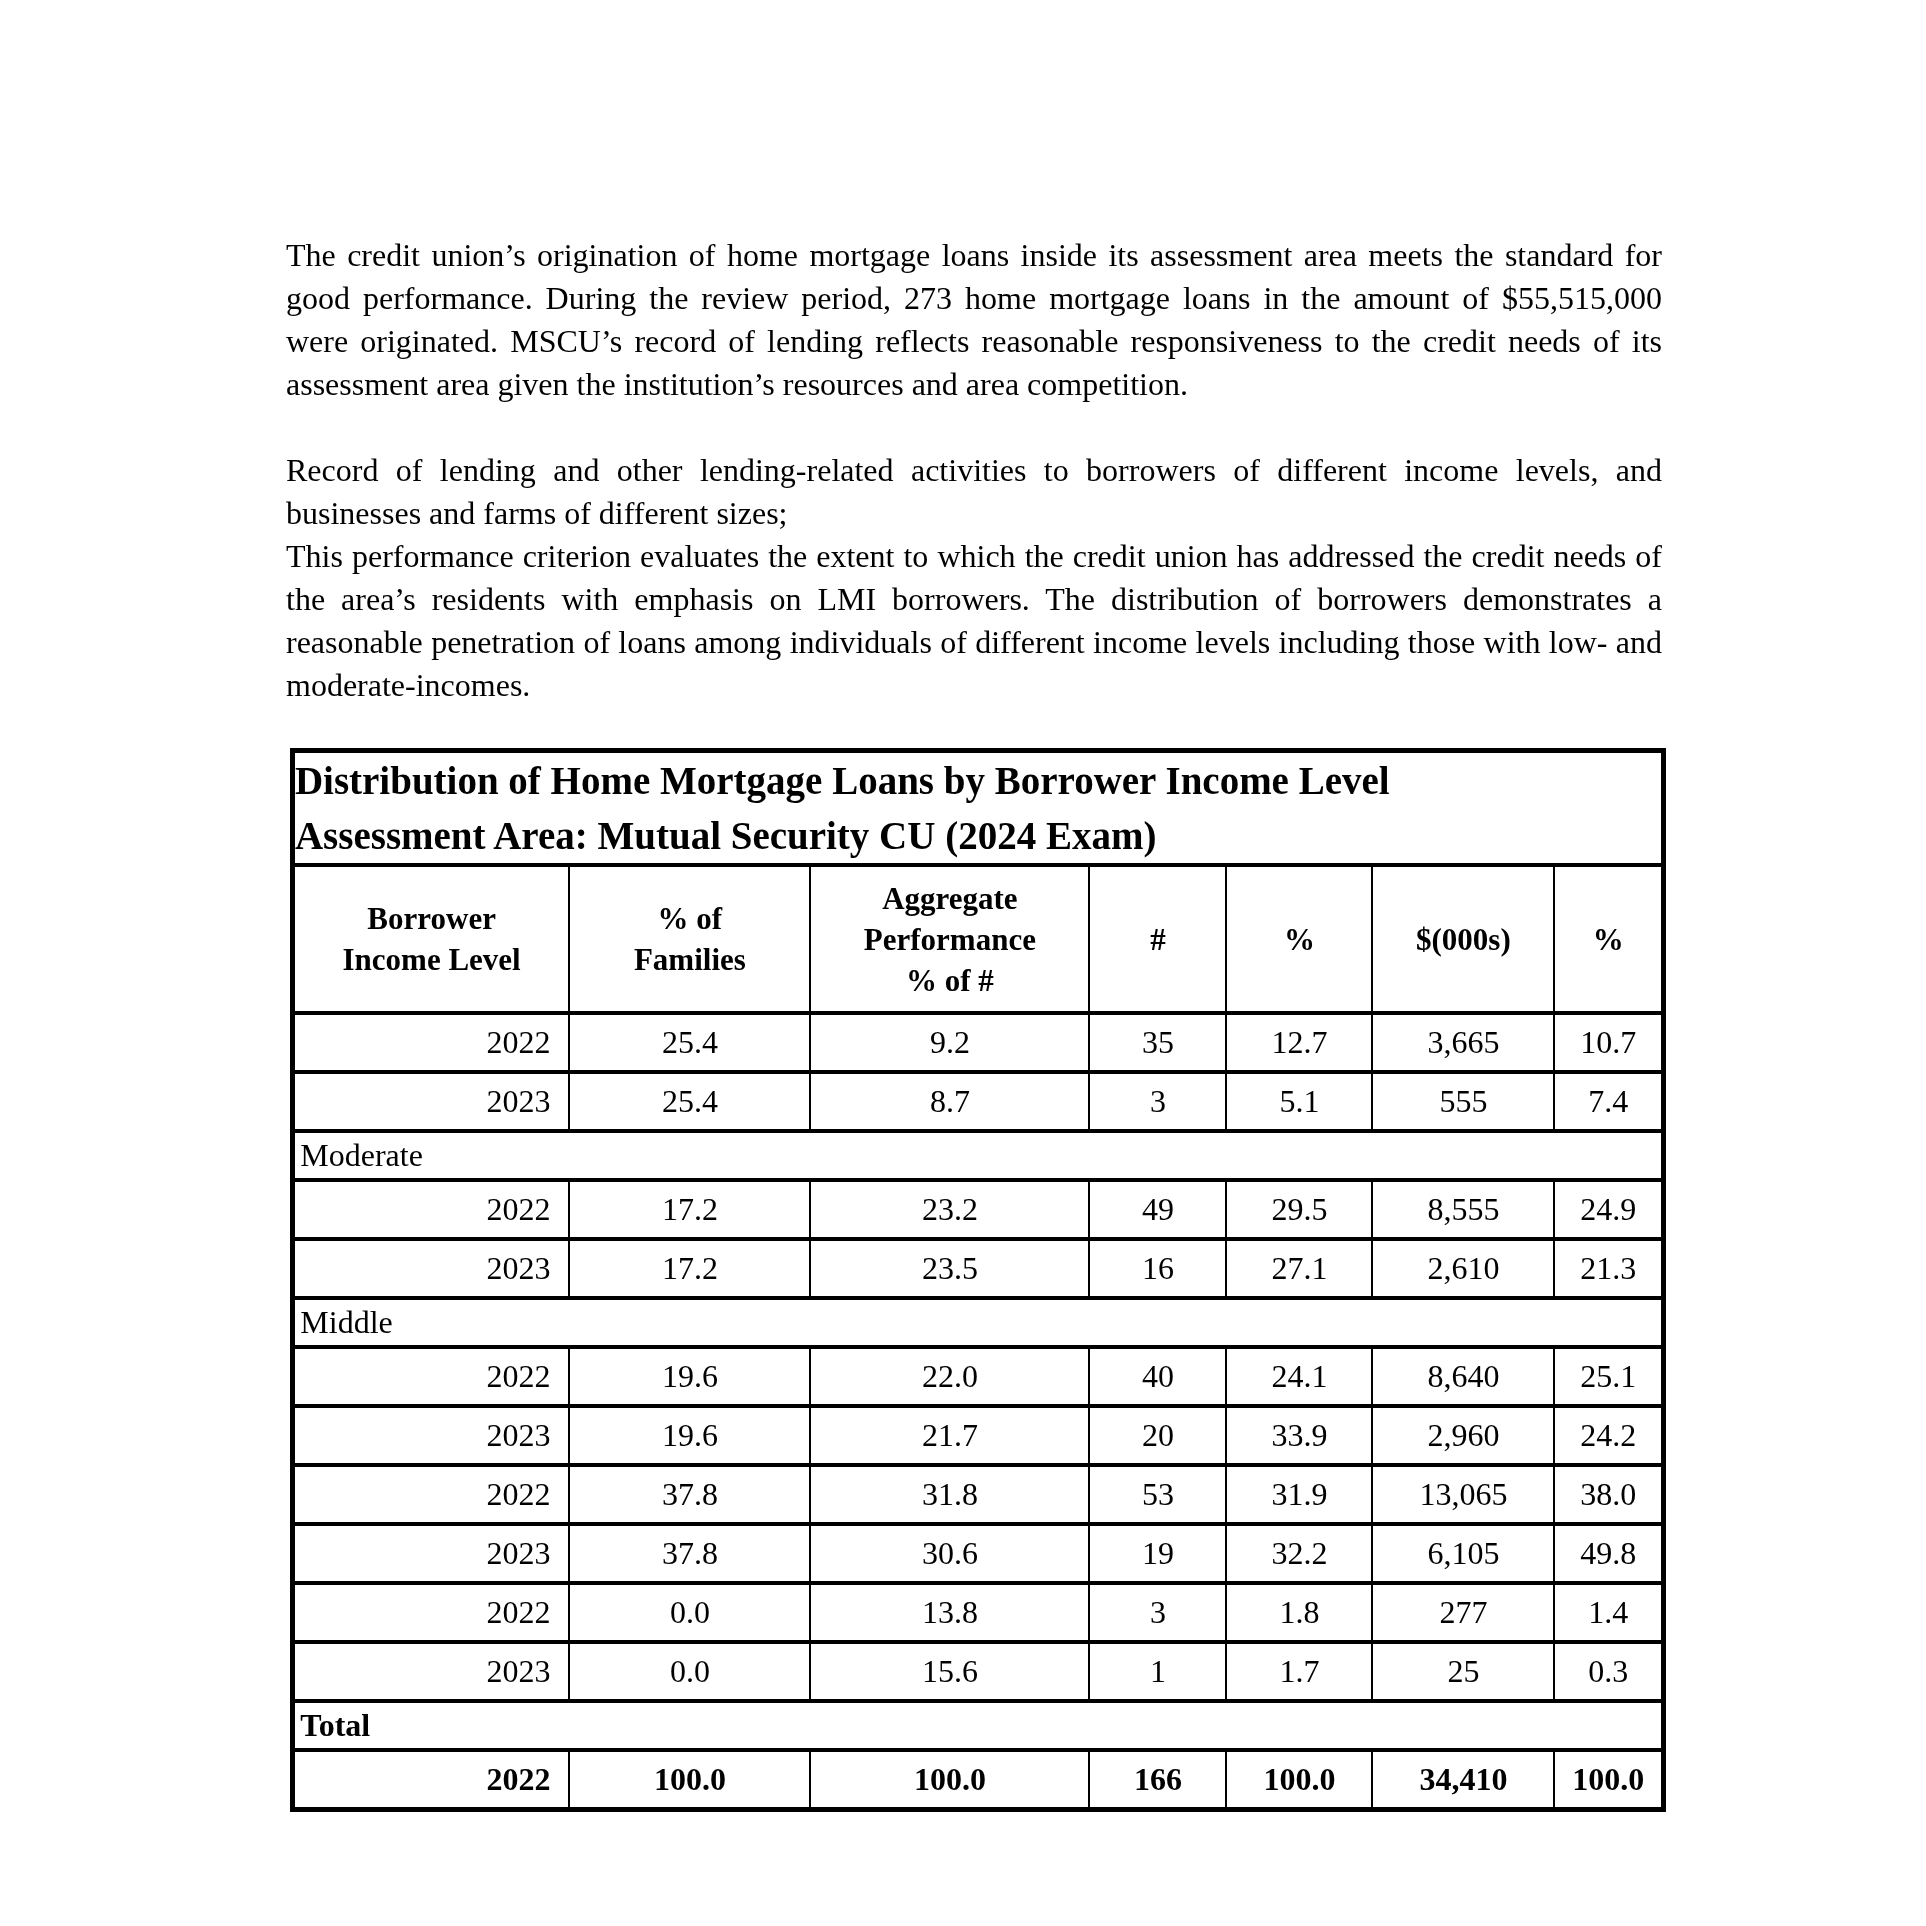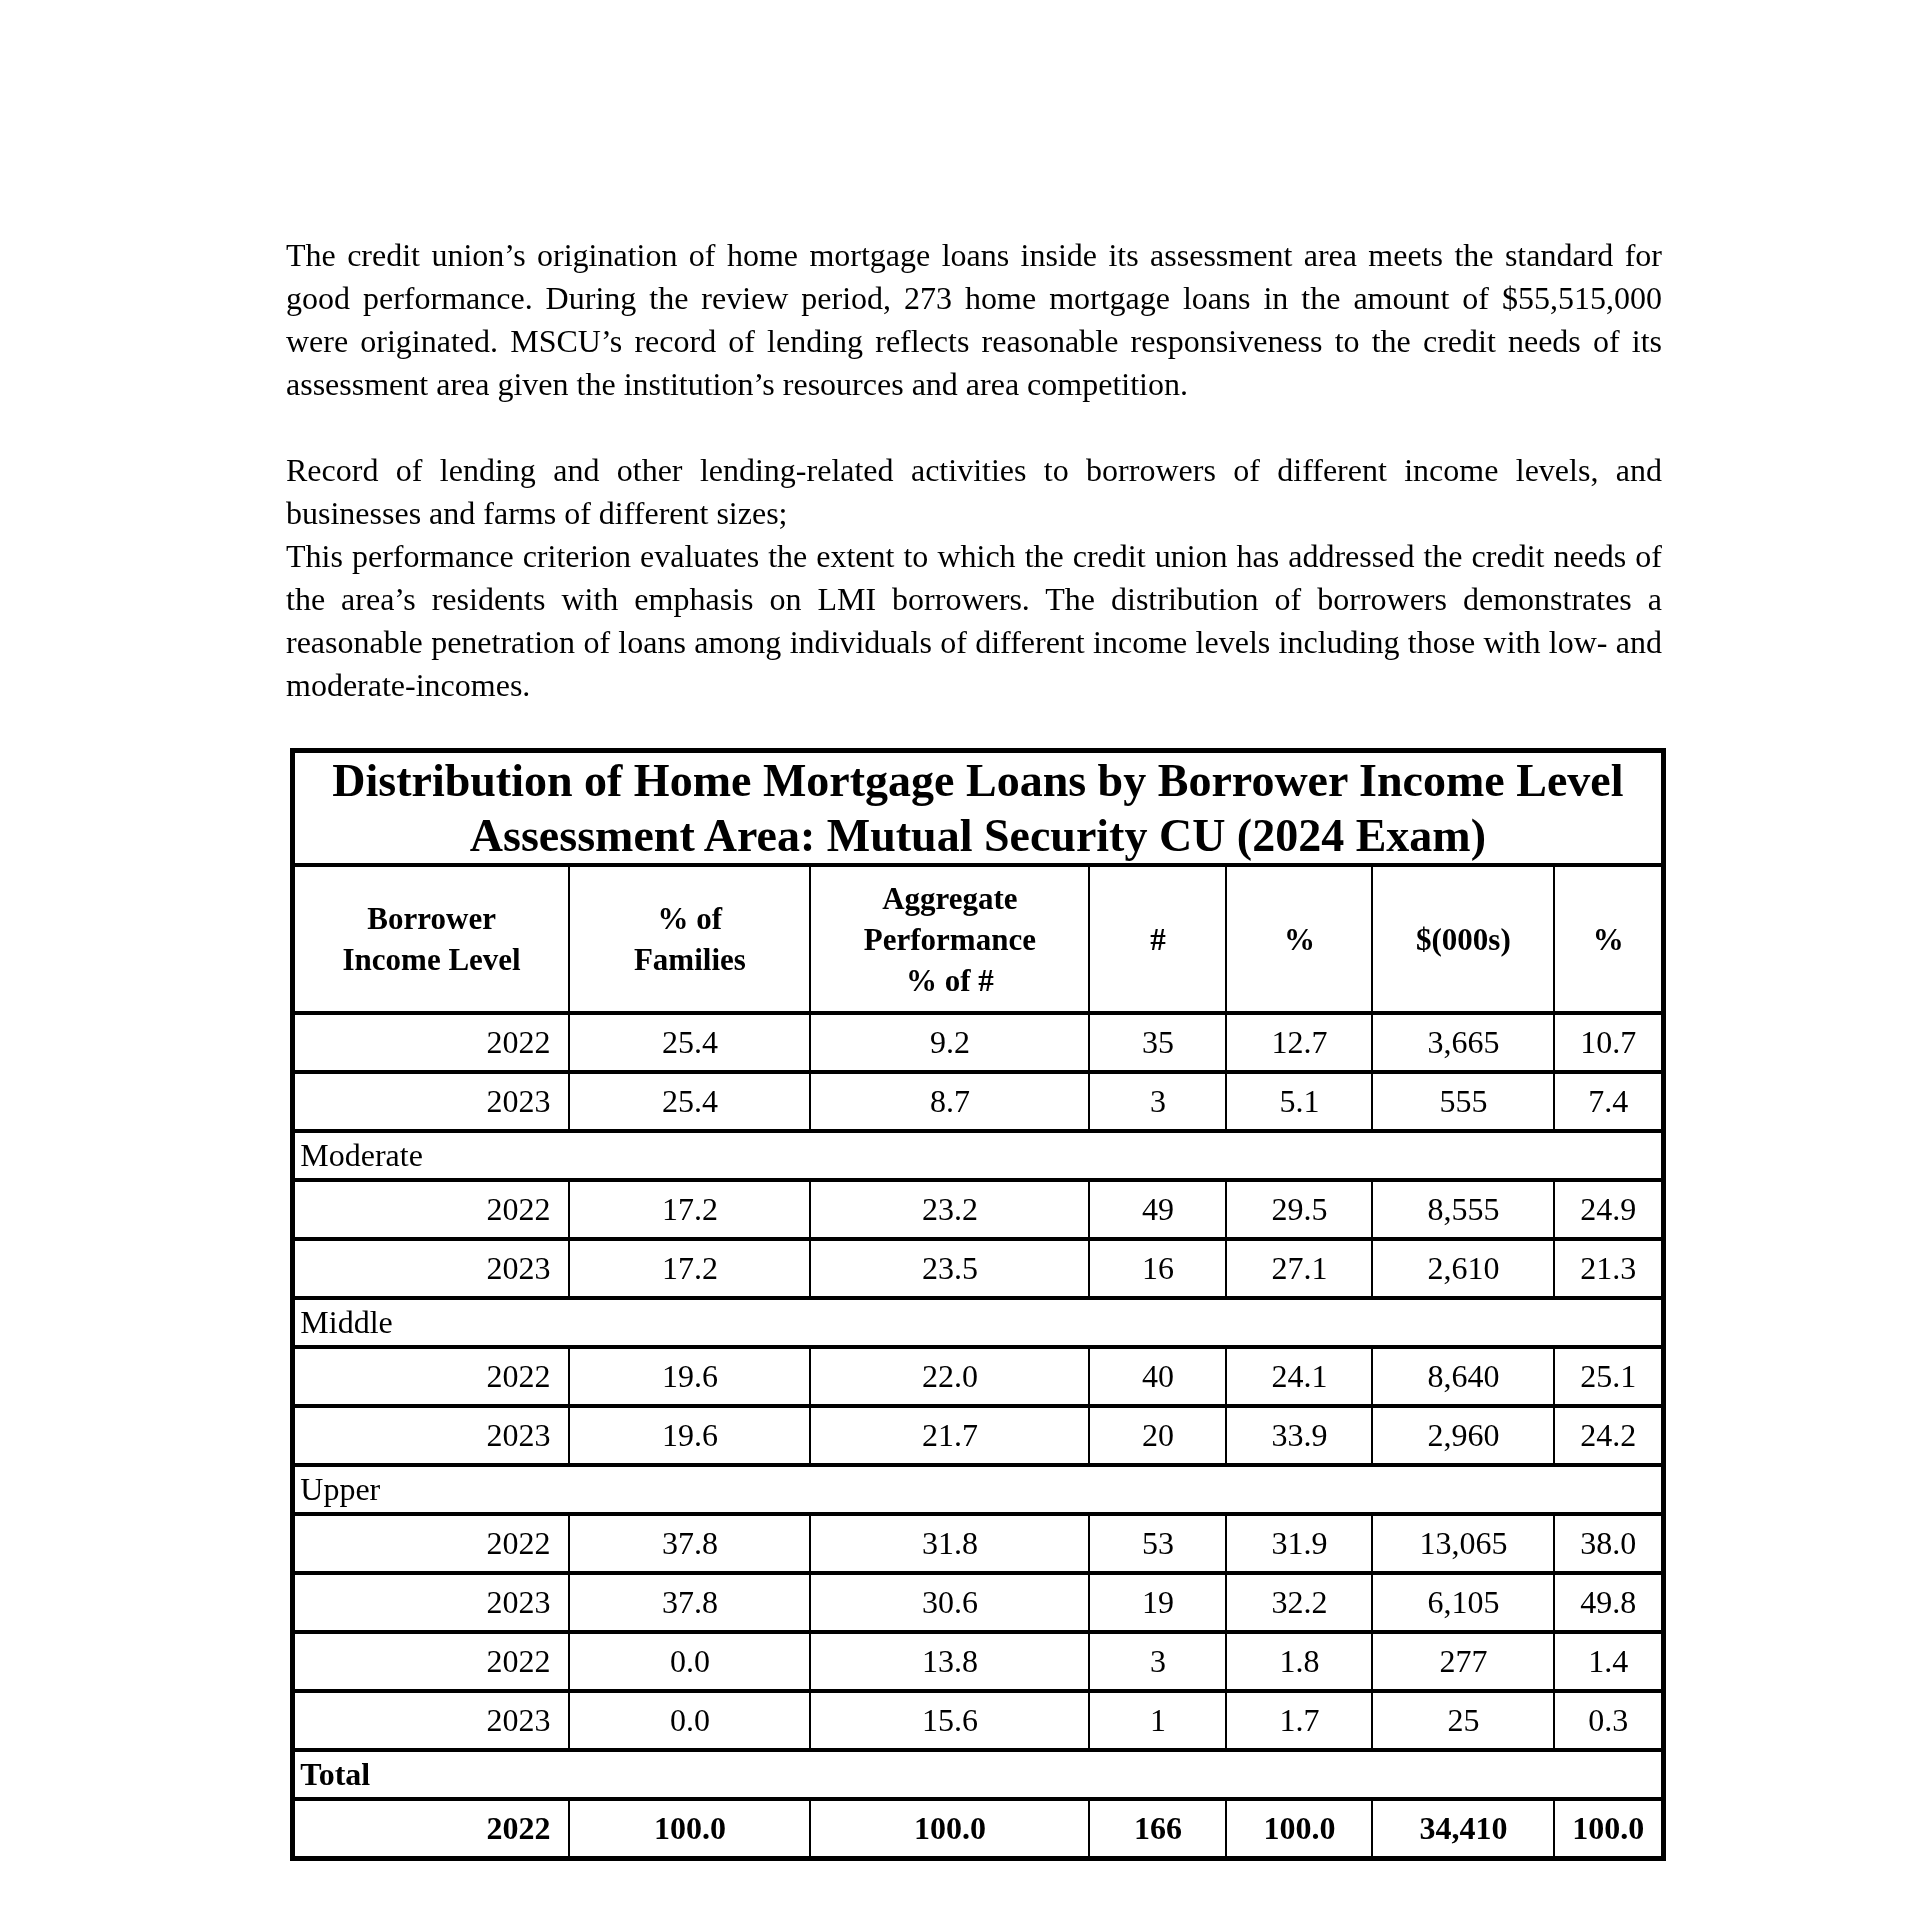--- a/index.html
+++ b/index.html
@@ -40,23 +40,23 @@
   .mortgage-table td, .mortgage-table th {
     border: 2.3px solid #000;
     border-top-width: 4.6px;
     border-bottom-width: 4.6px;
     padding: 0;
     font-size: 32px;
     overflow: hidden;
   }
   .title-row td {
     height: 114px;
-    text-align: center;
+    text-align: left;
     font-weight: bold;
-    font-size: 46px;
+    font-size: 39px;
     vertical-align: middle;
   }
   .title-row .title-line { line-height: 55px; }
   .header-row th {
     height: 148px;
     vertical-align: middle;
     text-align: center;
     font-weight: bold;
     font-size: 31px;
   }
@@ -194,23 +194,20 @@
       <tr class="data-row">
         <td class="year">2023</td>
         <td>19.6</td>
         <td>21.7</td>
         <td>20</td>
         <td>33.9</td>
         <td>2,960</td>
         <td>24.2</td>
       </tr>
 
-      <tr class="label-row">
-        <td colspan="7">Upper</td>
-      </tr>
       <tr class="data-row">
         <td class="year">2022</td>
         <td>37.8</td>
         <td>31.8</td>
         <td>53</td>
         <td>31.9</td>
         <td>13,065</td>
         <td>38.0</td>
       </tr>
       <tr class="data-row">

